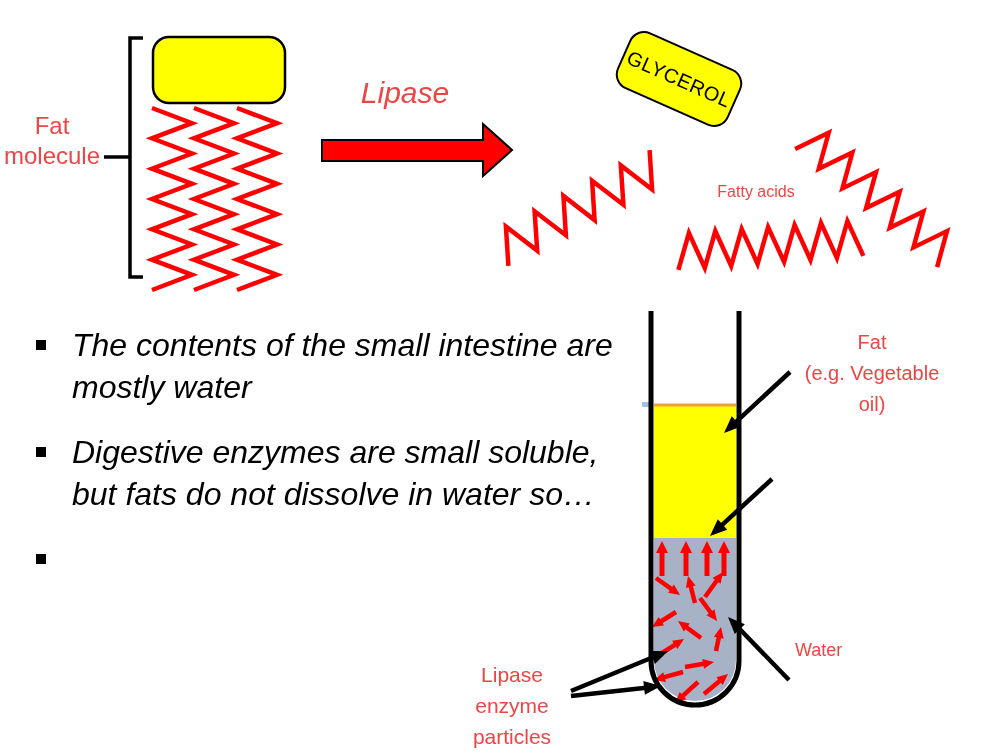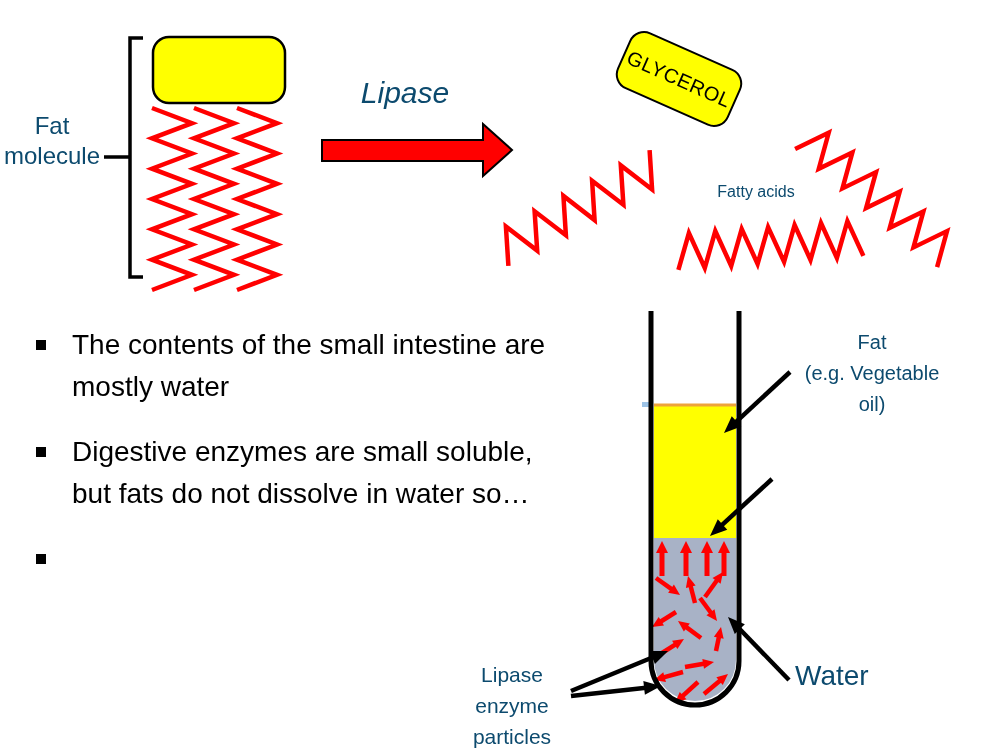--- a/index.html
+++ b/index.html
@@ -1,38 +1,38 @@
 <!DOCTYPE html>
 <html><head>
 <meta charset="utf-8">
 <style>
   html,body{margin:0;padding:0;background:#ffffff;}
   #slide{
     position:relative;width:1004px;height:753px;background:#ffffff;overflow:hidden;
     font-family:"Liberation Sans","DejaVu Sans",sans-serif;color:#000;
   }
   #diagram{position:absolute;left:0;top:0;width:1004px;height:753px;}
-  .lbl{position:absolute;white-space:pre-line;color:#0c4a6e;}
+  .lbl{position:absolute;white-space:pre-line;color:#ef4444;}
   .center{text-align:center;}
   .fat-molecule-label{left:-2px;top:111px;width:108px;font-size:24px;line-height:30px;}
   .lipase-label{left:330px;top:76px;width:150px;font-size:30px;font-style:italic;line-height:34px;}
   .fatty-acids-label{left:696px;top:167px;width:120px;font-size:16px;margin-top:16px;}
   .glycerol-box{
     position:absolute;left:618px;top:48px;width:118px;height:58px;
     background:#FFFF00;border:2.5px solid #000;border-radius:16px;
     transform:rotate(24deg);display:flex;align-items:center;justify-content:center;
     font-size:20px;letter-spacing:0.5px;
   }
   .bullets{position:absolute;left:32px;top:324px;width:600px;}
   .bullet-item{display:flex;margin-bottom:23px;}
   .bullet-marker{width:10px;height:10px;background:#000;margin:16px 26px 0 4px;flex-shrink:0;}
-  .bullet-text{font-size:28px;line-height:42px;white-space:pre-line;}
+  .bullet-text{font-size:32px;line-height:42px;white-space:pre-line;font-style:italic;}
   .fat-label{left:788px;top:327px;width:168px;font-size:20px;line-height:31px;}
   .surface-label{left:783px;top:450px;width:168px;font-size:20px;line-height:31px;}
-  .water-label{left:795px;top:660px;width:80px;font-size:28px;}
+  .water-label{left:795px;top:640px;width:80px;font-size:18px;}
   .lipase-particles-label{left:458px;top:659px;width:108px;font-size:21px;line-height:31px;}
 </style>
 </head>
 <body>
 
 <div id="slide">
 
   <svg id="diagram" viewBox="0 0 1004 753" xmlns="http://www.w3.org/2000/svg">
 
     <path d="M143,38 H130 V277 H143 M129,157 H104" fill="none" stroke="#000" stroke-width="3.5"></path>

